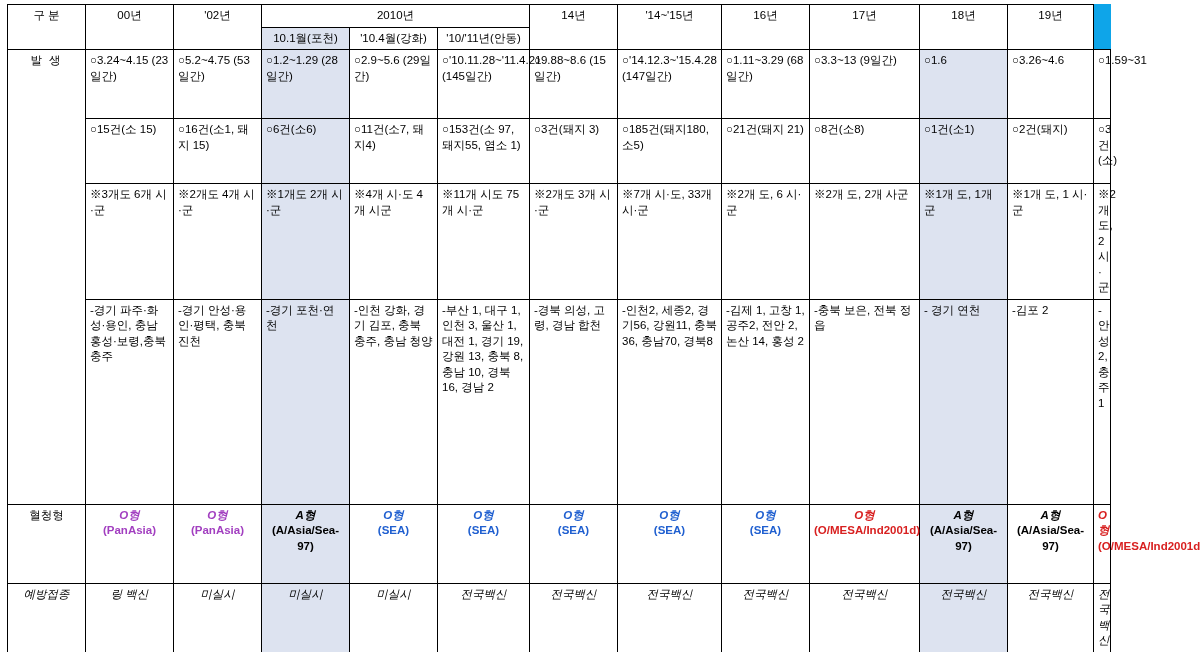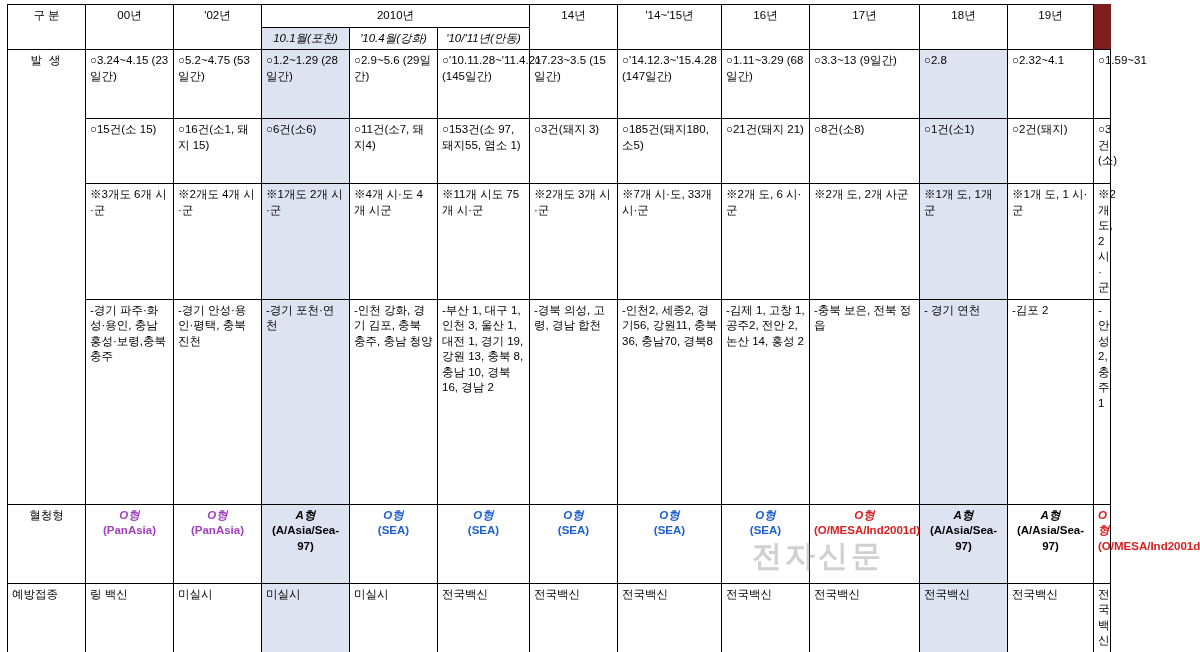--- a/index.html
+++ b/index.html
@@ -18,21 +18,21 @@
     width: 1200px;
     height: 652px;
     position: relative;
     background: #ffffff;
   }
   table.fmd {
     border-collapse: collapse;
     table-layout: fixed;
     width: 1104px;
     margin: 4px 0 0 7px;
-    background: #7f1d1d;
+    background: #0ea5e9;
   }
   table.fmd td, table.fmd th {
     border: 1px solid #000000;
     vertical-align: top;
     padding: 3px 4px 3px 4px;
     font-size: 11.5px;
     line-height: 1.35;
     font-weight: normal;
     background: #ffffff;
   }
@@ -43,21 +43,20 @@
     font-weight: bold;
     padding: 4px 2px;
   }
   .hdr-sub {
     text-align: center;
     vertical-align: middle;
     font-size: 11.5px;
     font-weight: bold;
     padding: 4px 2px;
     line-height: 1.3;
-    font-style: italic;
   }
   .rowlabel {
     text-align: center;
     vertical-align: middle;
     font-size: 13px;
     font-weight: bold;
     letter-spacing: 2px;
   }
   .rowlabel-sm {
     text-align: center;
@@ -80,24 +79,25 @@
     line-height: 1.35;
     padding: 6px 2px;
   }
   .sero .t1 { display: block; font-style: italic; }
   .sero .t2 { display: block; }
   .blue { color: #1f5fd0; font-weight: bold; }
   .purple { color: #a23fc0; font-weight: bold; }
   .red { color: #d82020; font-weight: bold; }
   .black { color: #000000; font-weight: bold; }
   .vac {
-    text-align: left;
+    text-align: center;
     vertical-align: middle;
     font-size: 12px;
     padding: 6px 2px;
+    font-style: italic;
   }
   
   #watermark {
     position: absolute;
     left: 752px;
     top: 535px;
     width: 330px;
     height: 62px;
     pointer-events: none;
     font-family: "Liberation Sans", sans-serif;
@@ -156,26 +156,26 @@
       </tr>
     </thead>
     <tbody>
       <tr>
         <td class="rowlabel" rowspan="4">발 생</td>
         <td class="cell-top" style="height:62px">○3.24~4.15 (23일간)</td>
         <td class="cell-top">○5.2~4.75 (53일간)</td>
         <td class="cell-top hl">○1.2~1.29 (28일간)</td>
         <td class="cell-top">○2.9~5.6 (29일간)</td>
         <td class="cell-top">○'10.11.28~'11.4.21 (145일간)</td>
-        <td class="cell-top">○7.23~3.5 (15일간)</td>
+        <td class="cell-top">○9.88~8.6 (15일간)</td>
         <td class="cell-top">○'14.12.3~'15.4.28 (147일간)</td>
         <td class="cell-top">○1.11~3.29 (68일간)</td>
         <td class="cell-top">○3.3~13 (9일간)</td>
-        <td class="cell-top hl">○2.8</td>
-        <td class="cell-top">○2.32~4.1</td>
+        <td class="cell-top hl">○1.6</td>
+        <td class="cell-top">○3.26~4.6</td>
         <td class="cell-top">○1.59~31</td>
       </tr>
       <tr>
         <td class="cell-top" style="height:58px">○15건(소 15)</td>
         <td class="cell-top">○16건(소1, 돼지 15)</td>
         <td class="cell-top hl">○6건(소6)</td>
         <td class="cell-top">○11건(소7, 돼지4)</td>
         <td class="cell-top">○153건(소 97,돼지55, 염소 1)</td>
         <td class="cell-top">○3건(돼지 3)</td>
         <td class="cell-top">○185건(돼지180,소5)</td>
@@ -278,16 +278,15 @@
         <td class="vac">전국백신</td>
         <td class="vac">전국백신</td>
         <td class="vac hl">전국백신</td>
         <td class="vac">전국백신</td>
         <td class="vac">전국백신</td>
       </tr>
     </tbody>
   </table>
 
   <div id="watermark">
-    <span>전자신문</span>
   </div>
 
 </div>
 
 </body></html>

